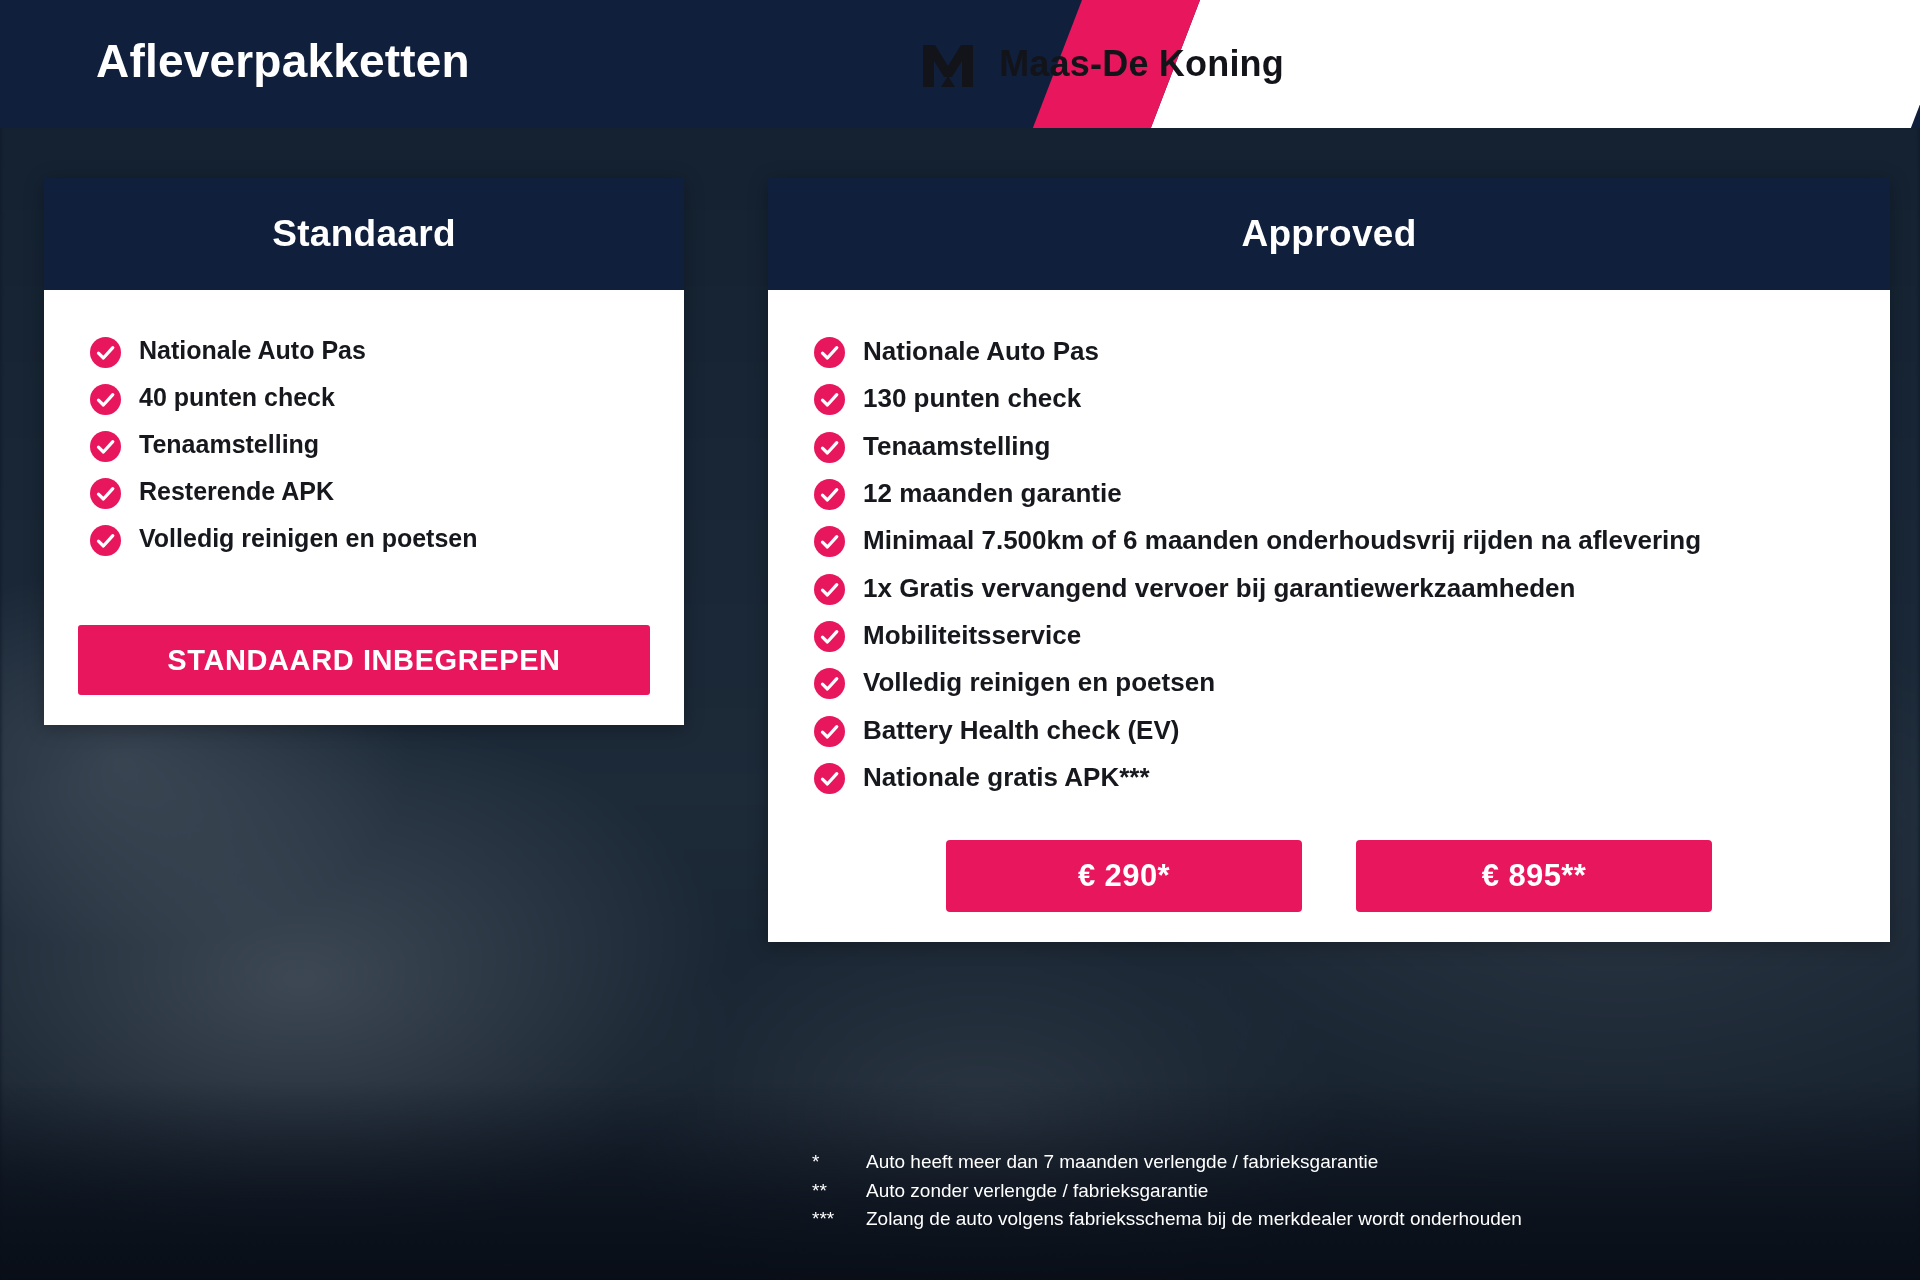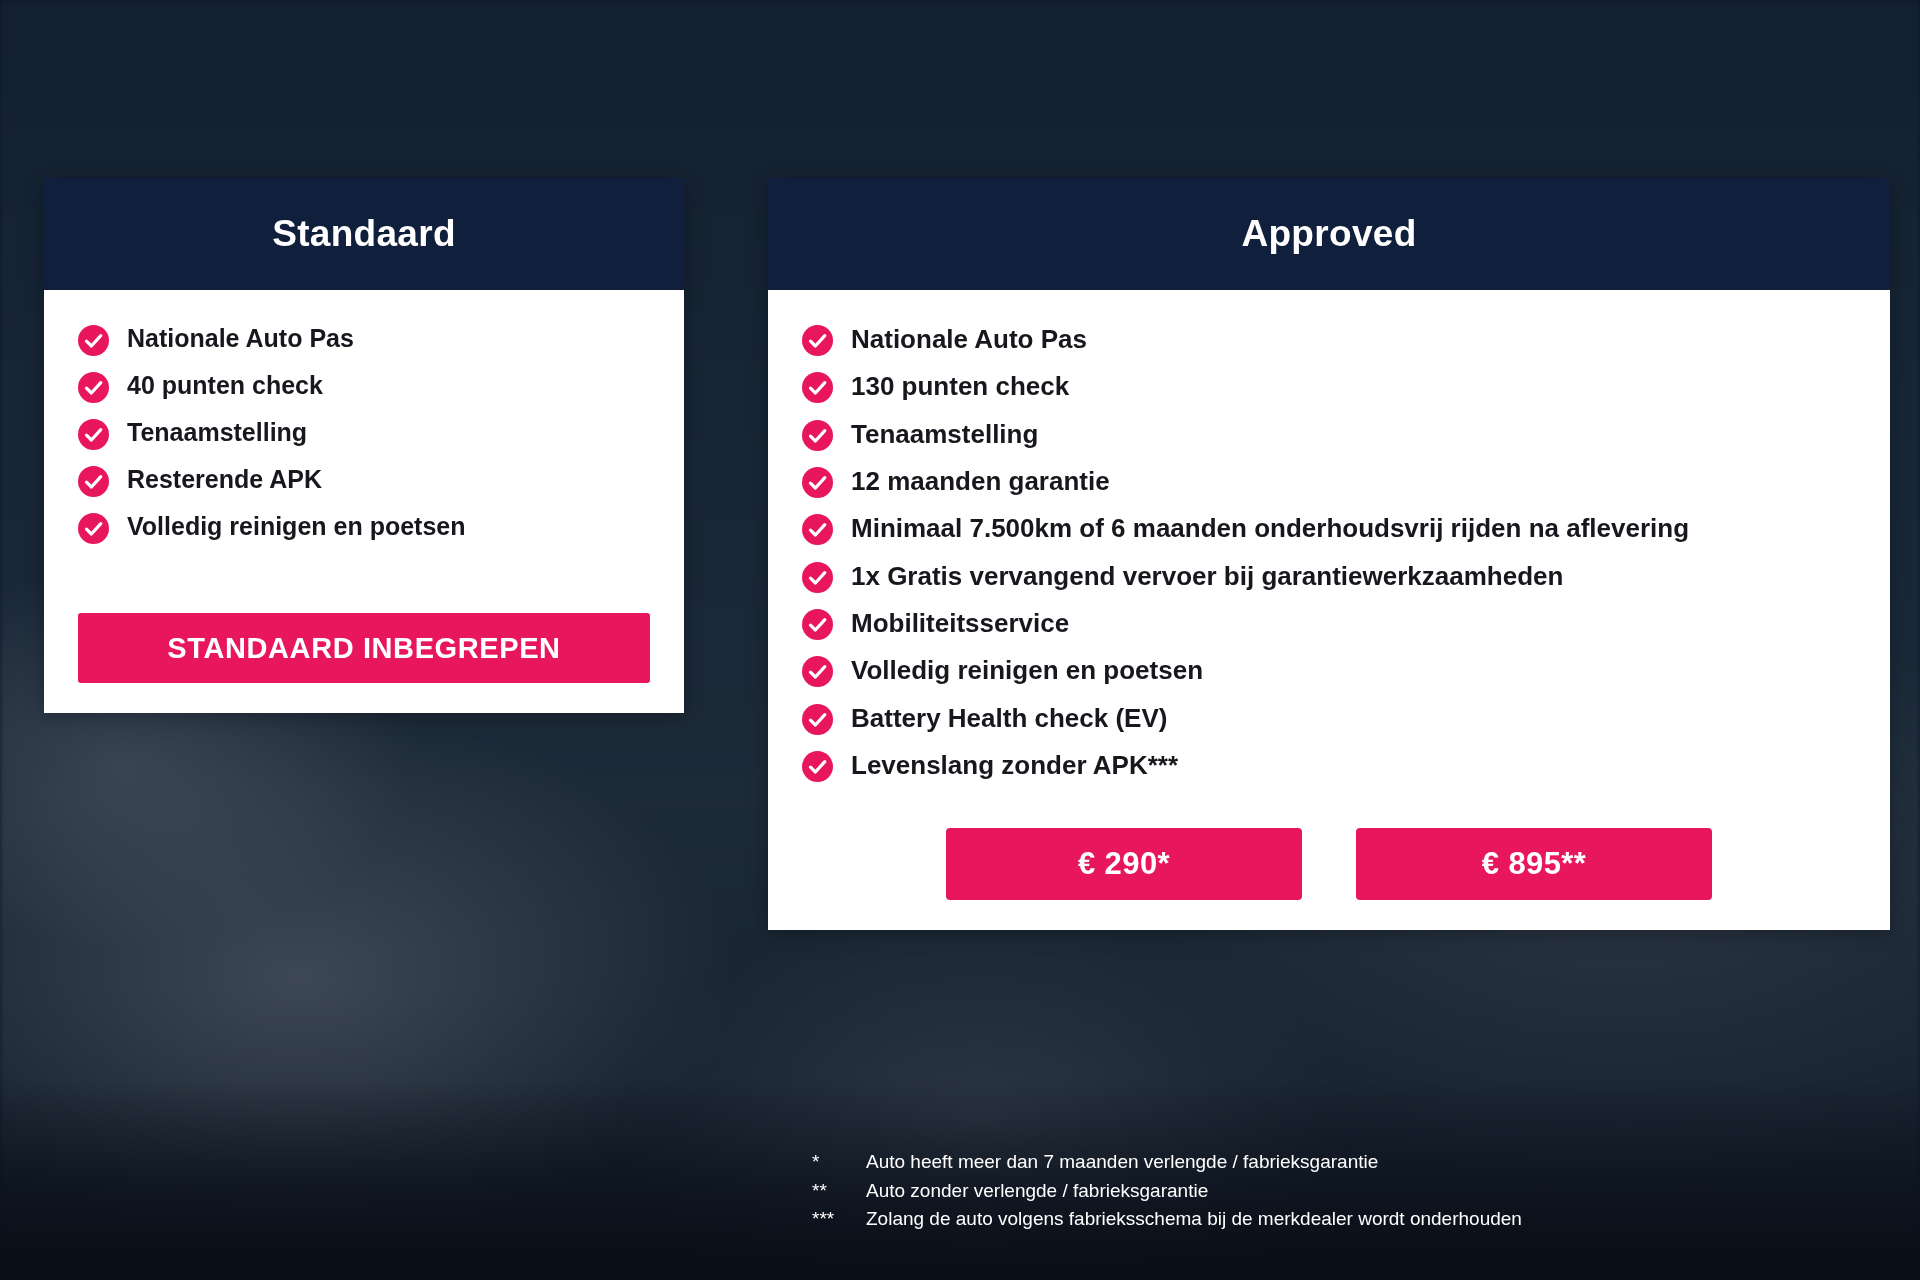--- a/index.html
+++ b/index.html
@@ -110,21 +110,21 @@
     color: #ffffff;
     font-size: 37px;
     font-weight: bold;
     letter-spacing: 0.3px;
   }
   .card-body {
     padding: 32px 34px 30px 34px;
   }
   ul.features {
     list-style: none;
-    margin: 0;
+    margin: 12px;
     padding: 0;
   }
   ul.features li {
     display: flex;
     align-items: flex-start;
     gap: 18px;
     margin-bottom: 13px;
   }
   .check {
     flex: 0 0 auto;
@@ -192,20 +192,34 @@
   .fn-text { white-space: nowrap; }
 </style>
 </head>
 <body>
 
 <div class="page">
 
   <div class="bg-photo"></div>
   <div class="bg-dark-bottom"></div>
 
+  <div class="header">
+    <div class="header-white"></div>
+    <div class="header-pink"></div>
+    <div class="header-title">Afleverpakketten</div>
+    <div class="brand">
+      <span class="brand-logo">
+        <svg viewBox="0 0 58 58" width="58" height="58" aria-hidden="true">
+          <path d="M4 52 L4 10 L16 10 L29 31 L42 10 L54 10 L54 52 L43 52 L43 26 L33 42 L25 42 L15 26 L15 52 Z" fill="#13141a"></path>
+          <path d="M22 52 L29 41 L36 52 Z" fill="#13141a"></path>
+        </svg>
+      </span>
+      <span class="brand-name">Maas-De Koning</span>
+    </div>
+  </div>
 
   <div class="card card-standard">
     <div class="card-header">
       <span class="card-header-title">Standaard</span>
     </div>
     <div class="card-body">
       <ul class="features">
         <li>
           <span class="check">
             <svg viewBox="0 0 31 31" width="31" height="31" aria-hidden="true">
@@ -343,21 +357,21 @@
           </span>
           <span class="feature-text">Battery Health check (EV)</span>
         </li>
         <li>
           <span class="check">
             <svg viewBox="0 0 31 31" width="31" height="31" aria-hidden="true">
               <circle cx="15.5" cy="15.5" r="15.5" fill="#e8175d"></circle>
               <path d="M8.5 16.2 L13.4 21 L22.8 10.6" fill="none" stroke="#ffffff" stroke-width="3.2" stroke-linecap="round" stroke-linejoin="round"></path>
             </svg>
           </span>
-          <span class="feature-text">Levenslang zonder APK***</span>
+          <span class="feature-text">Nationale gratis APK***</span>
         </li>
       </ul>
       <div class="price-row">
         <button class="btn btn-price">€ 290*</button>
         <button class="btn btn-price">€ 895**</button>
       </div>
     </div>
   </div>
 
   <div class="footnotes">

